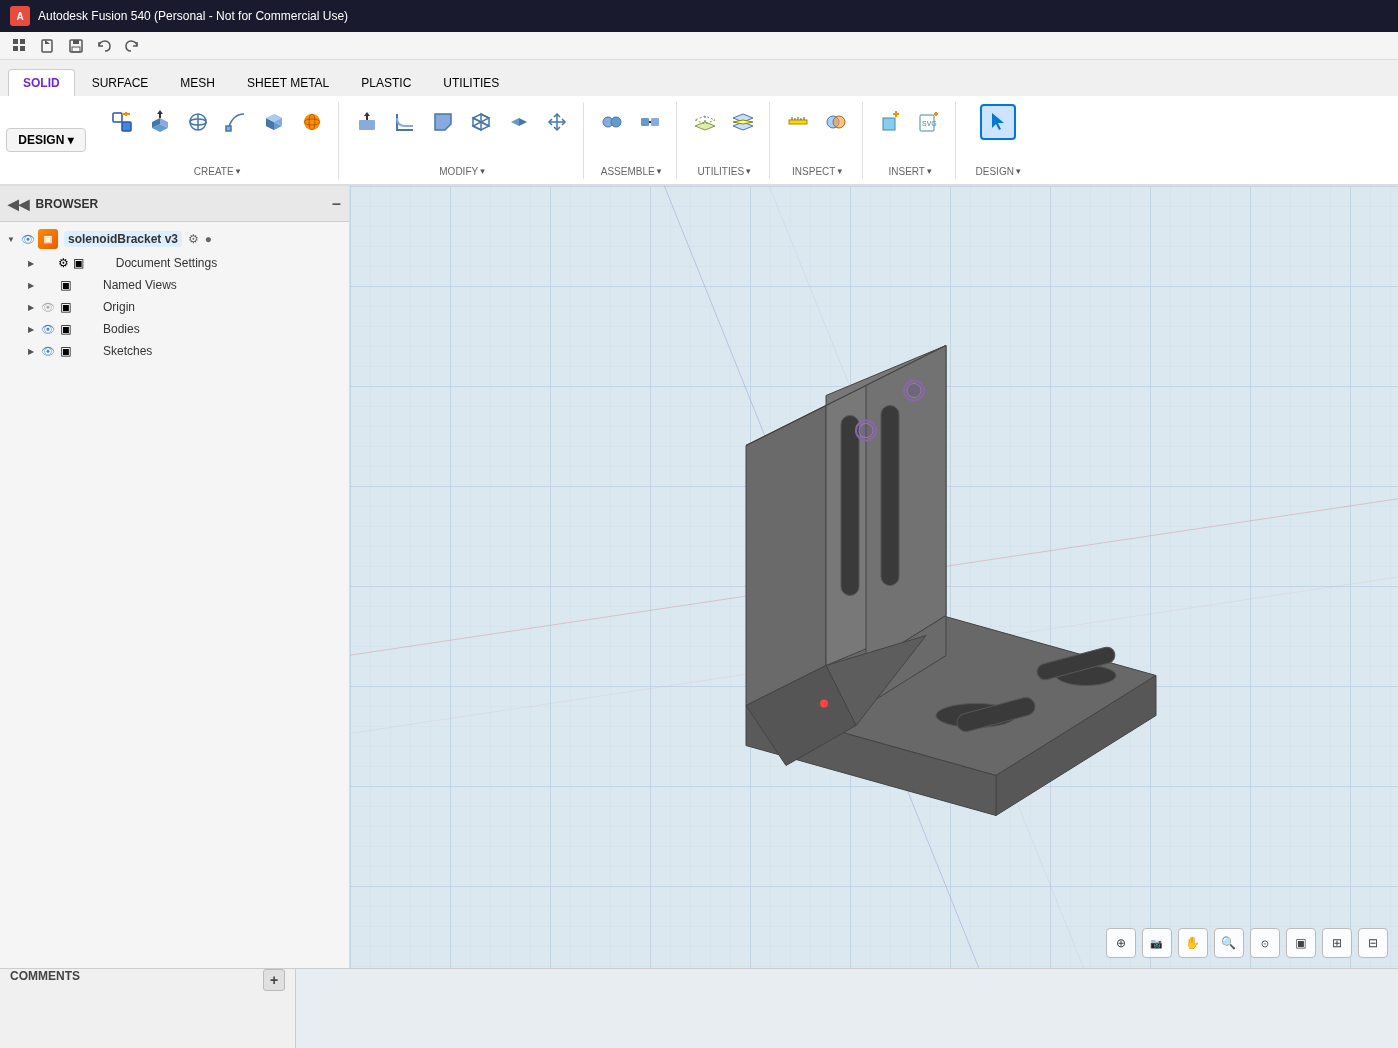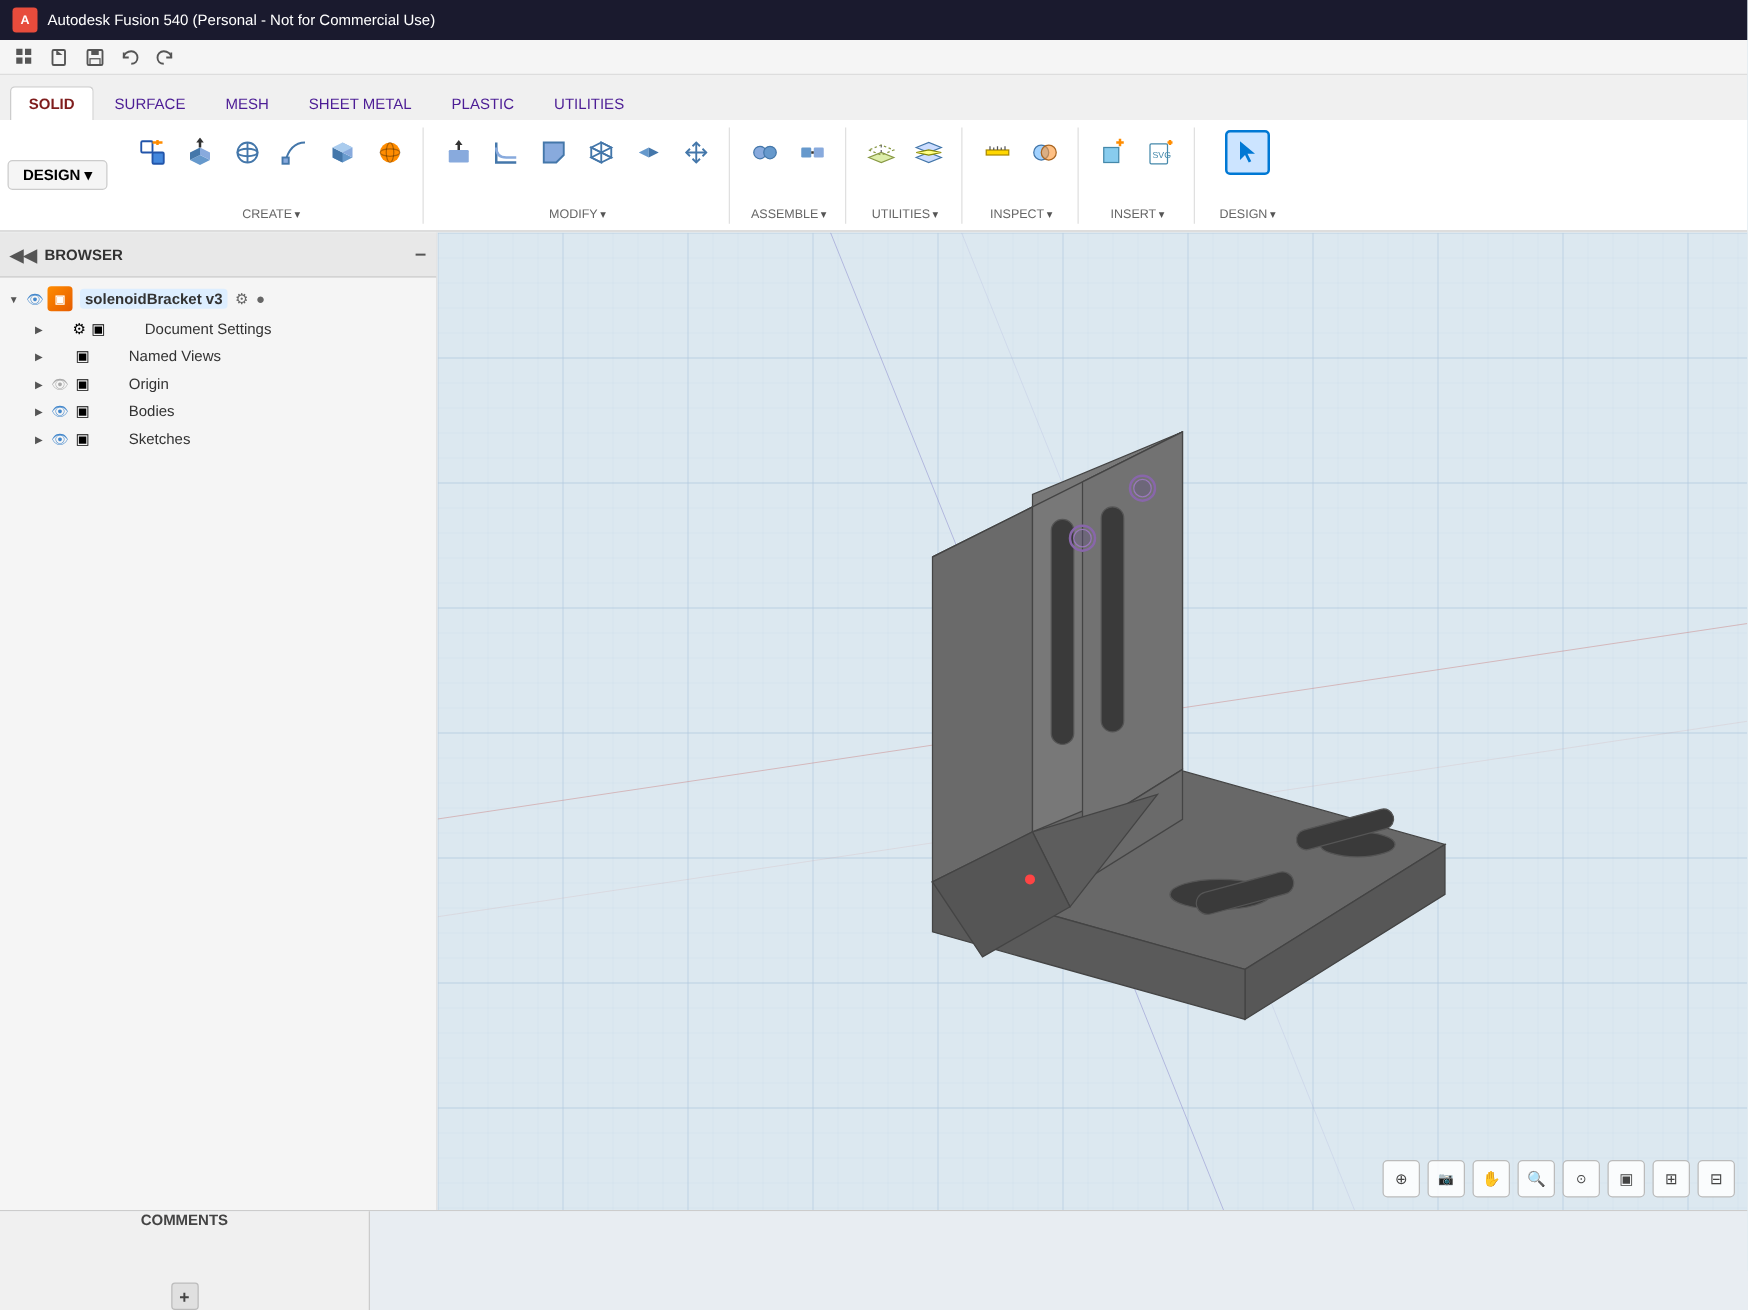--- a/index.html
+++ b/index.html
@@ -45,26 +45,26 @@
       padding: 0 8px;
       gap: 2px;
     }
     .tab-item {
       padding: 6px 14px;
       font-size: 12px;
       cursor: pointer;
       border-radius: 4px 4px 0 0;
       border: 1px solid transparent;
       border-bottom: none;
-      color: #4c1d95;
+      color: #000000;
     }
     .tab-item.active {
       background: white;
       border-color: #ccc;
-      color: #7f1d1d;
+      color: #6d28d9;
       font-weight: 600;
     }
 
     
     #ribbon {
       height: 90px;
       background: white;
       border-bottom: 2px solid #ddd;
       display: flex;
       align-items: center;
@@ -197,27 +197,26 @@
     #bottom-area {
       height: 80px;
       display: flex;
       border-top: 1px solid #ccc;
     }
     #comments-panel {
       width: 296px;
       background: #f0f0f0;
       border-right: 1px solid #ccc;
       display: flex;
-      align-items: center;
+      align-items: flex-start;
       padding: 0 10px;
       gap: 8px;
       font-size: 12px;
       font-weight: 600;
       color: #444;
-      flex-direction: column;
     }
     #status-bar {
       flex: 1;
       background: #e8edf2;
       display: flex;
       align-items: center;
       justify-content: flex-end;
       padding: 0 10px;
       gap: 8px;
     }

